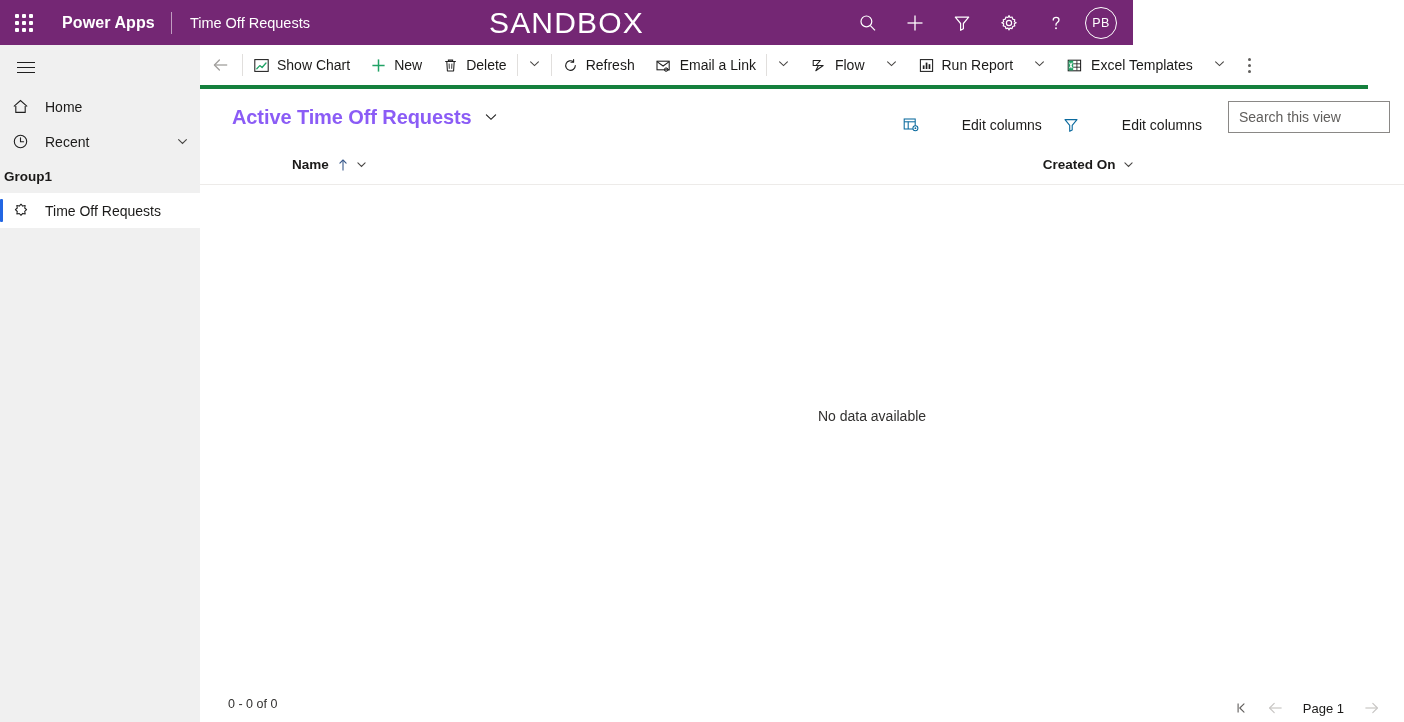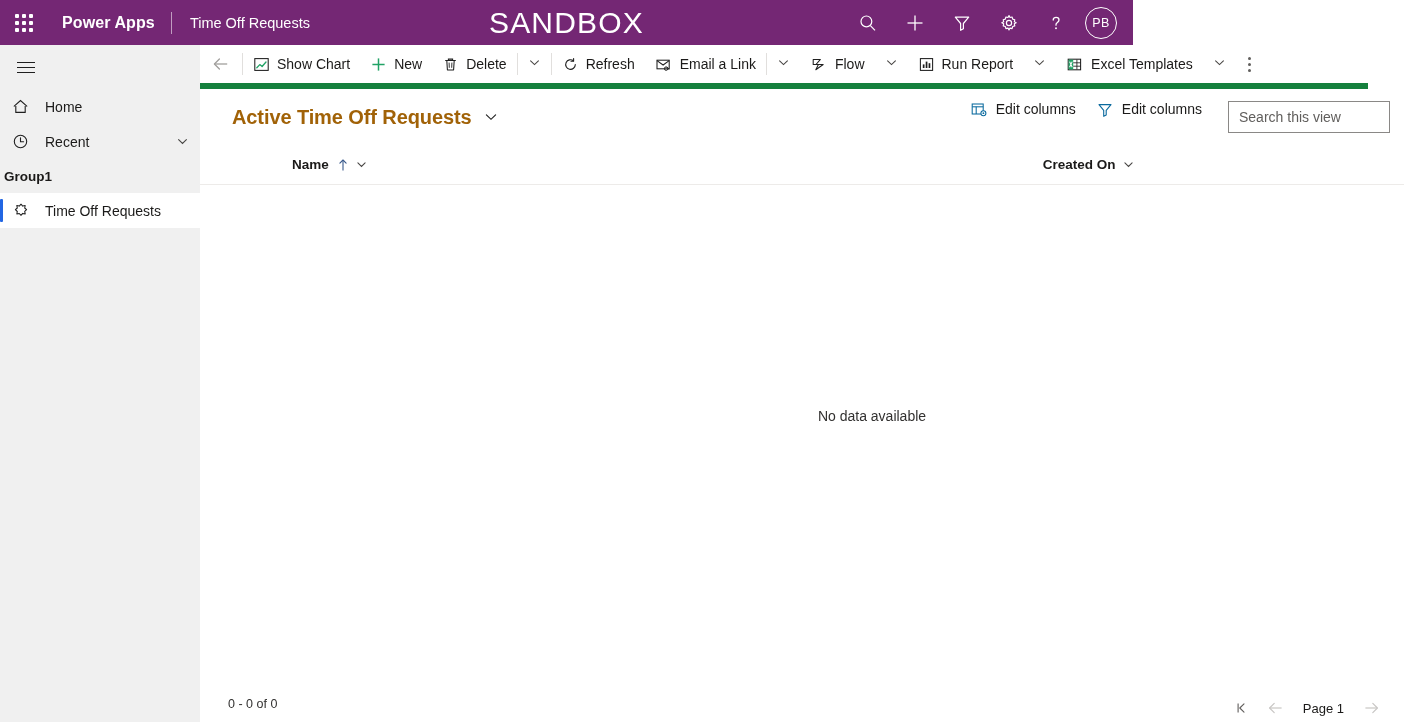--- a/index.html
+++ b/index.html
@@ -94,21 +94,21 @@
   .navgroup {
     height: 34px; display: flex; align-items: center;
     padding-left: 4px; font-size: 13.5px; font-weight: bold; color: #1b1a19;
   }
 
   
   .cmdbar {
     position: absolute; top: 45px; left: 200px;
     width: 1168px; height: 44px;
     background: #ffffff;
-    border-bottom: 6px solid #15803d;
+    border-bottom: 4px solid #15803d;
     display: flex; align-items: center;
   }
   .backbtn { width: 42px; height: 44px; display: flex; align-items: center; justify-content: center; cursor: pointer; }
   .vdiv { width: 1px; height: 22px; background: #e1dfdd; flex: 0 0 auto; }
   .cmd {
     height: 44px; display: flex; align-items: center;
     padding: 0 10px; font-size: 14px; color: #1b1a19; cursor: pointer;
     white-space: nowrap;
   }
   .cmd .cicon { display: flex; align-items: center; margin-right: 7px; }
@@ -117,28 +117,28 @@
   .dots { display: flex; flex-direction: column; gap: 3px; align-items: center; }
   .dots i { width: 3px; height: 3px; border-radius: 50%; background: #605e5c; display: block; }
 
   
   .viewhdr {
     position: absolute; top: 89px; left: 200px;
     width: 1204px; height: 56px; background: #ffffff;
     display: flex; align-items: center; padding: 0 14px 0 32px;
   }
   .viewtitle {
-    font-size: 20px; font-weight: bold; color: #a16207; letter-spacing: -.1px;
+    font-size: 20px; font-weight: bold; color: #8b5cf6; letter-spacing: -.1px;
     cursor: pointer; display: flex; align-items: center;
   }
   .viewtitle .chev { margin-left: 11px; display: flex; align-items: center; }
   .viewhdr-right { margin-left: auto; display: flex; align-items: center; }
   .vbtn {
-    display: flex; align-items: flex-start; height: 32px; padding: 0 10px;
-    font-size: 14px; color: #1b1a19; cursor: pointer; white-space: nowrap;
+    display: flex; align-items: flex-end; height: 32px; padding: 0 10px;
+    font-size: 14px; color: #1b1a19; cursor: pointer; white-space: nowrap; gap: 34px;
   }
   .vbtn .cicon { display: flex; align-items: center; margin-right: 8px; }
   .searchbox {
     margin-left: 16px; width: 162px; height: 32px;
     border: 1px solid #8a8886; background: #fff;
     display: flex; align-items: center; padding: 0 8px 0 10px;
   }
   .searchbox input {
     border: 0; outline: 0; flex: 1 1 auto;
     font-family: "Liberation Sans", sans-serif;

